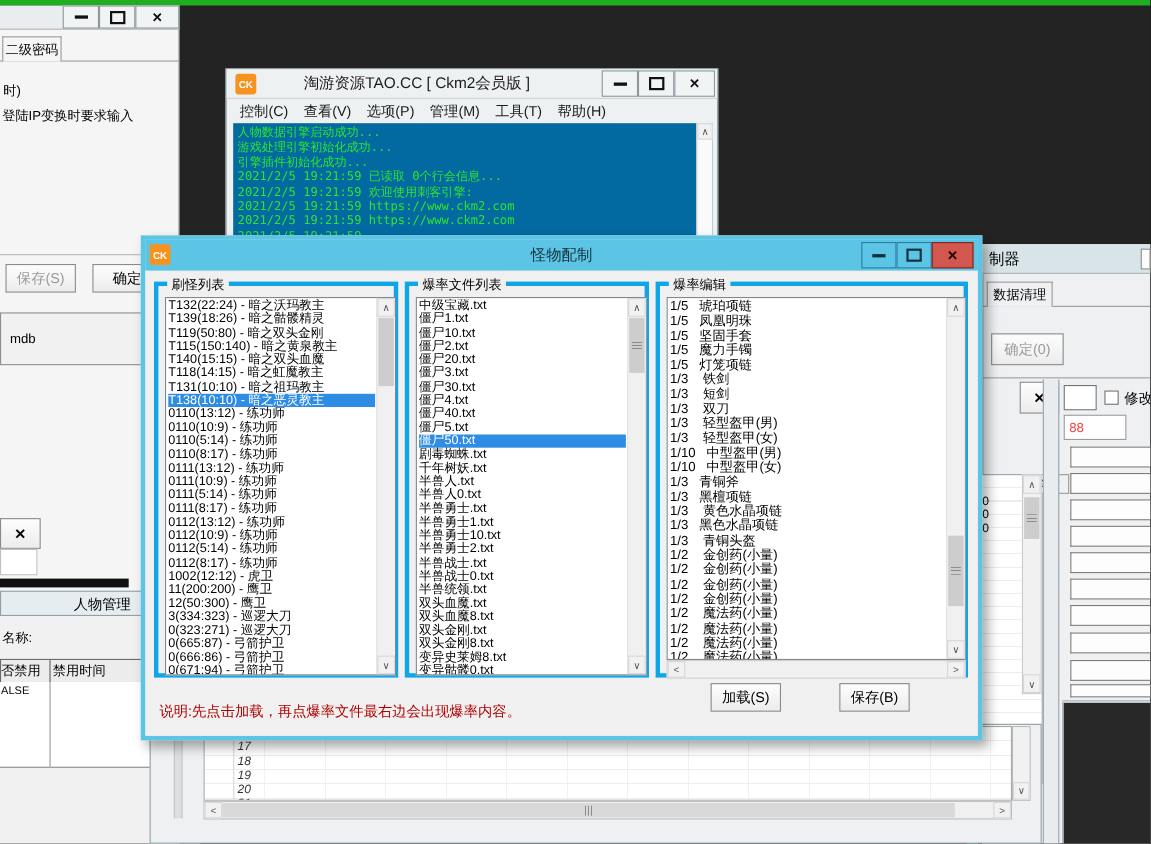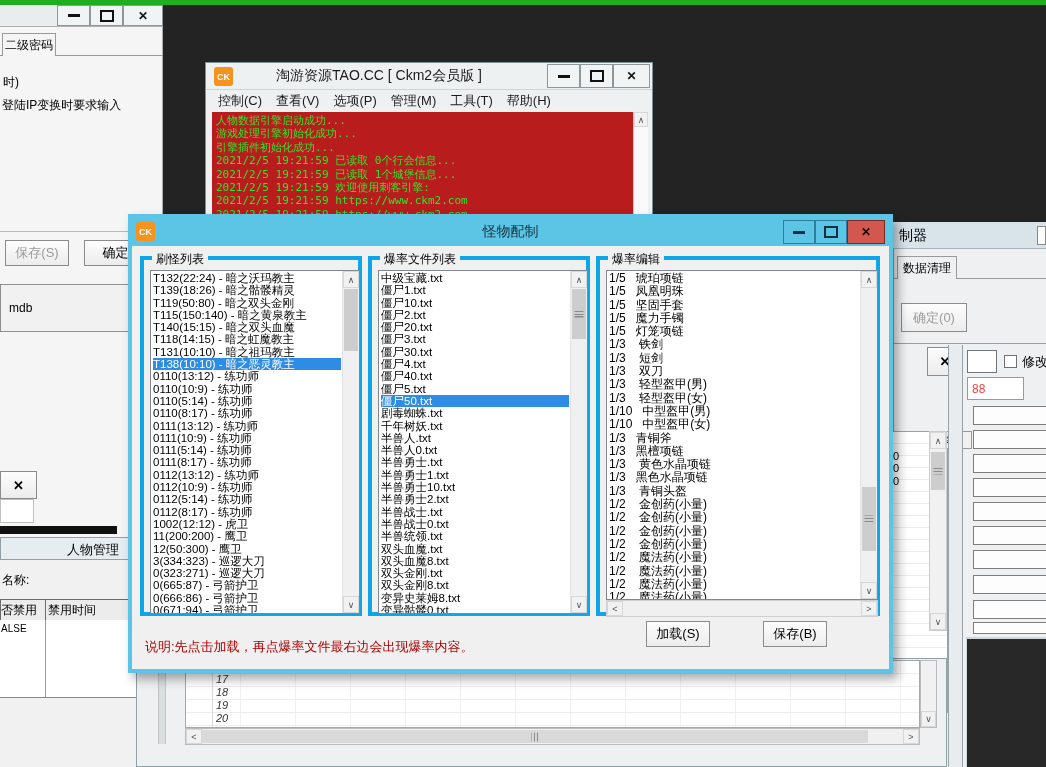--- a/index.html
+++ b/index.html
@@ -100,27 +100,26 @@
       <div class="abs tb-btn" style="right:2px;top:1px;width:37px;height:24px;">✕</div>
     </div>
     <div class="abs" style="left:0;top:27px;width:446px;height:22px;display:flex;align-items:center;gap:14px;padding-left:12px;box-sizing:border-box;">
         <span class="menu-item">控制(C)</span>
         <span class="menu-item">查看(V)</span>
         <span class="menu-item">选项(P)</span>
         <span class="menu-item">管理(M)</span>
         <span class="menu-item">工具(T)</span>
         <span class="menu-item">帮助(H)</span>
       </div>
-    <div class="abs" style="left:6px;top:49px;width:436px;height:110px;background:#b91c1c;overflow:hidden;">
+    <div class="abs" style="left:6px;top:49px;width:436px;height:110px;background:#0369a1;overflow:hidden;">
       <div style="position:absolute;left:4px;top:2px;right:16px;">
           <div class="console-line">人物数据引擎启动成功...</div>
           <div class="console-line">游戏处理引擎初始化成功...</div>
           <div class="console-line">引擎插件初始化成功...</div>
           <div class="console-line">2021/2/5 19:21:59 已读取 0个行会信息...</div>
-          <div class="console-line">2021/2/5 19:21:59 已读取 1个城堡信息...</div>
           <div class="console-line">2021/2/5 19:21:59 欢迎使用刺客引擎:</div>
           <div class="console-line">2021/2/5 19:21:59 https://www.ckm2.com</div>
           <div class="console-line">2021/2/5 19:21:59 https://www.ckm2.com</div>
           <div class="console-line">2021/2/5 19:21:59</div>
         </div>
       <div style="position:absolute;right:0;top:0;width:15px;height:110px;background:#fafafa;border-left:1px solid #ccc;box-sizing:border-box;">
         <div class="sb-box" style="top:0;height:15px;">∧</div>
       </div>
     </div>
   </div>

